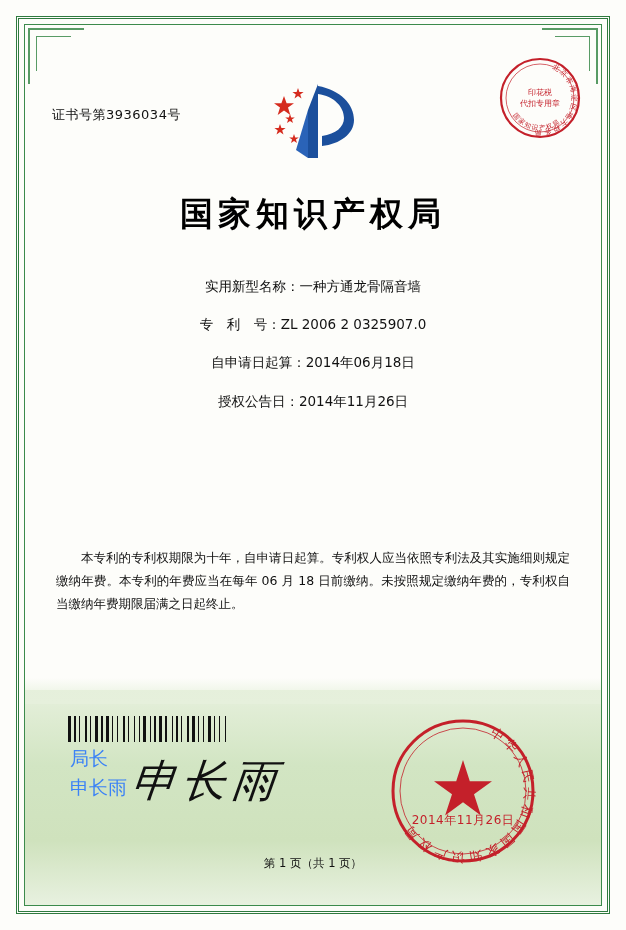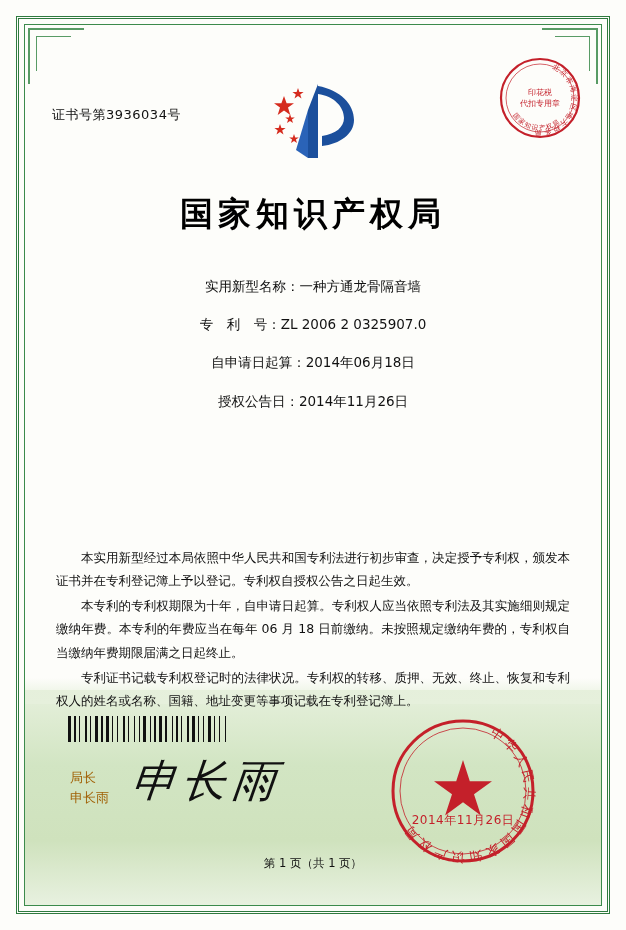--- a/index.html
+++ b/index.html
@@ -196,24 +196,24 @@
     background: #111;
     height: 26px;
     margin-right: 1px;
     vertical-align: top;
   }
 
   
   .sig-label {
     position: absolute;
     left: 70px;
-    top: 768px;
-    font-size: 13px;
+    top: 744px;
+    font-size: 19px;
     line-height: 1.55;
-    color: #a16207;
+    color: #3b82f6;
   }
   .sig-hand {
     position: absolute;
     left: 132px;
     top: 752px;
     font-size: 44px;
     color: #111;
     font-family: "DejaVu Serif", "Liberation Serif", serif;
     font-style: italic;
     letter-spacing: 6px;
@@ -290,23 +290,21 @@
     </div>
     <div class="field-row">
       <span class="field-label">自申请日起算：</span><span class="field-value">2014年06月18日</span>
     </div>
     <div class="field-row">
       <span class="field-label">授权公告日：</span><span class="field-value">2014年11月26日</span>
     </div>
   </div>
 
   <div class="paragraphs">
-    <p>本实用新型经过本局依照中华人民共和国专利法进行初步审查，决定授予专利权，颁发本证书并在专利登记簿上予以登记。专利权自授权公告之日起生效。</p>
     <p>本专利的专利权期限为十年，自申请日起算。专利权人应当依照专利法及其实施细则规定缴纳年费。本专利的年费应当在每年 06 月 18 日前缴纳。未按照规定缴纳年费的，专利权自当缴纳年费期限届满之日起终止。</p>
-    <p>专利证书记载专利权登记时的法律状况。专利权的转移、质押、无效、终止、恢复和专利权人的姓名或名称、国籍、地址变更等事项记载在专利登记簿上。</p>
   </div>
 
   <div class="barcode"><span style="width:3px"></span><span style="width:1px;background:transparent"></span><span style="width:2px"></span><span style="width:1px;background:transparent"></span><span style="width:1px"></span><span style="width:3px;background:transparent"></span><span style="width:2px"></span><span style="width:1px;background:transparent"></span><span style="width:1px"></span><span style="width:2px;background:transparent"></span><span style="width:3px"></span><span style="width:1px;background:transparent"></span><span style="width:2px"></span><span style="width:1px;background:transparent"></span><span style="width:3px"></span><span style="width:1px;background:transparent"></span><span style="width:1px"></span><span style="width:2px;background:transparent"></span><span style="width:1px"></span><span style="width:3px;background:transparent"></span><span style="width:2px"></span><span style="width:1px;background:transparent"></span><span style="width:1px"></span><span style="width:3px;background:transparent"></span><span style="width:1px"></span><span style="width:2px;background:transparent"></span><span style="width:1px"></span><span style="width:1px;background:transparent"></span><span style="width:3px"></span><span style="width:2px;background:transparent"></span><span style="width:1px"></span><span style="width:1px;background:transparent"></span><span style="width:2px"></span><span style="width:1px;background:transparent"></span><span style="width:3px"></span><span style="width:1px;background:transparent"></span><span style="width:2px"></span><span style="width:3px;background:transparent"></span><span style="width:1px"></span><span style="width:1px;background:transparent"></span><span style="width:2px"></span><span style="width:1px;background:transparent"></span><span style="width:1px"></span><span style="width:3px;background:transparent"></span><span style="width:2px"></span><span style="width:1px;background:transparent"></span><span style="width:3px"></span><span style="width:1px;background:transparent"></span><span style="width:1px"></span><span style="width:2px;background:transparent"></span><span style="width:1px"></span><span style="width:2px;background:transparent"></span><span style="width:3px"></span><span style="width:1px;background:transparent"></span><span style="width:1px"></span><span style="width:2px;background:transparent"></span><span style="width:1px"></span><span style="width:3px;background:transparent"></span><span style="width:1px"></span><span style="width:1px;background:transparent"></span></div>
 
   <div class="sig-label">
     <div>局长</div>
     <div>申长雨</div>
   </div>
   <div class="sig-hand">申长雨</div>
 

